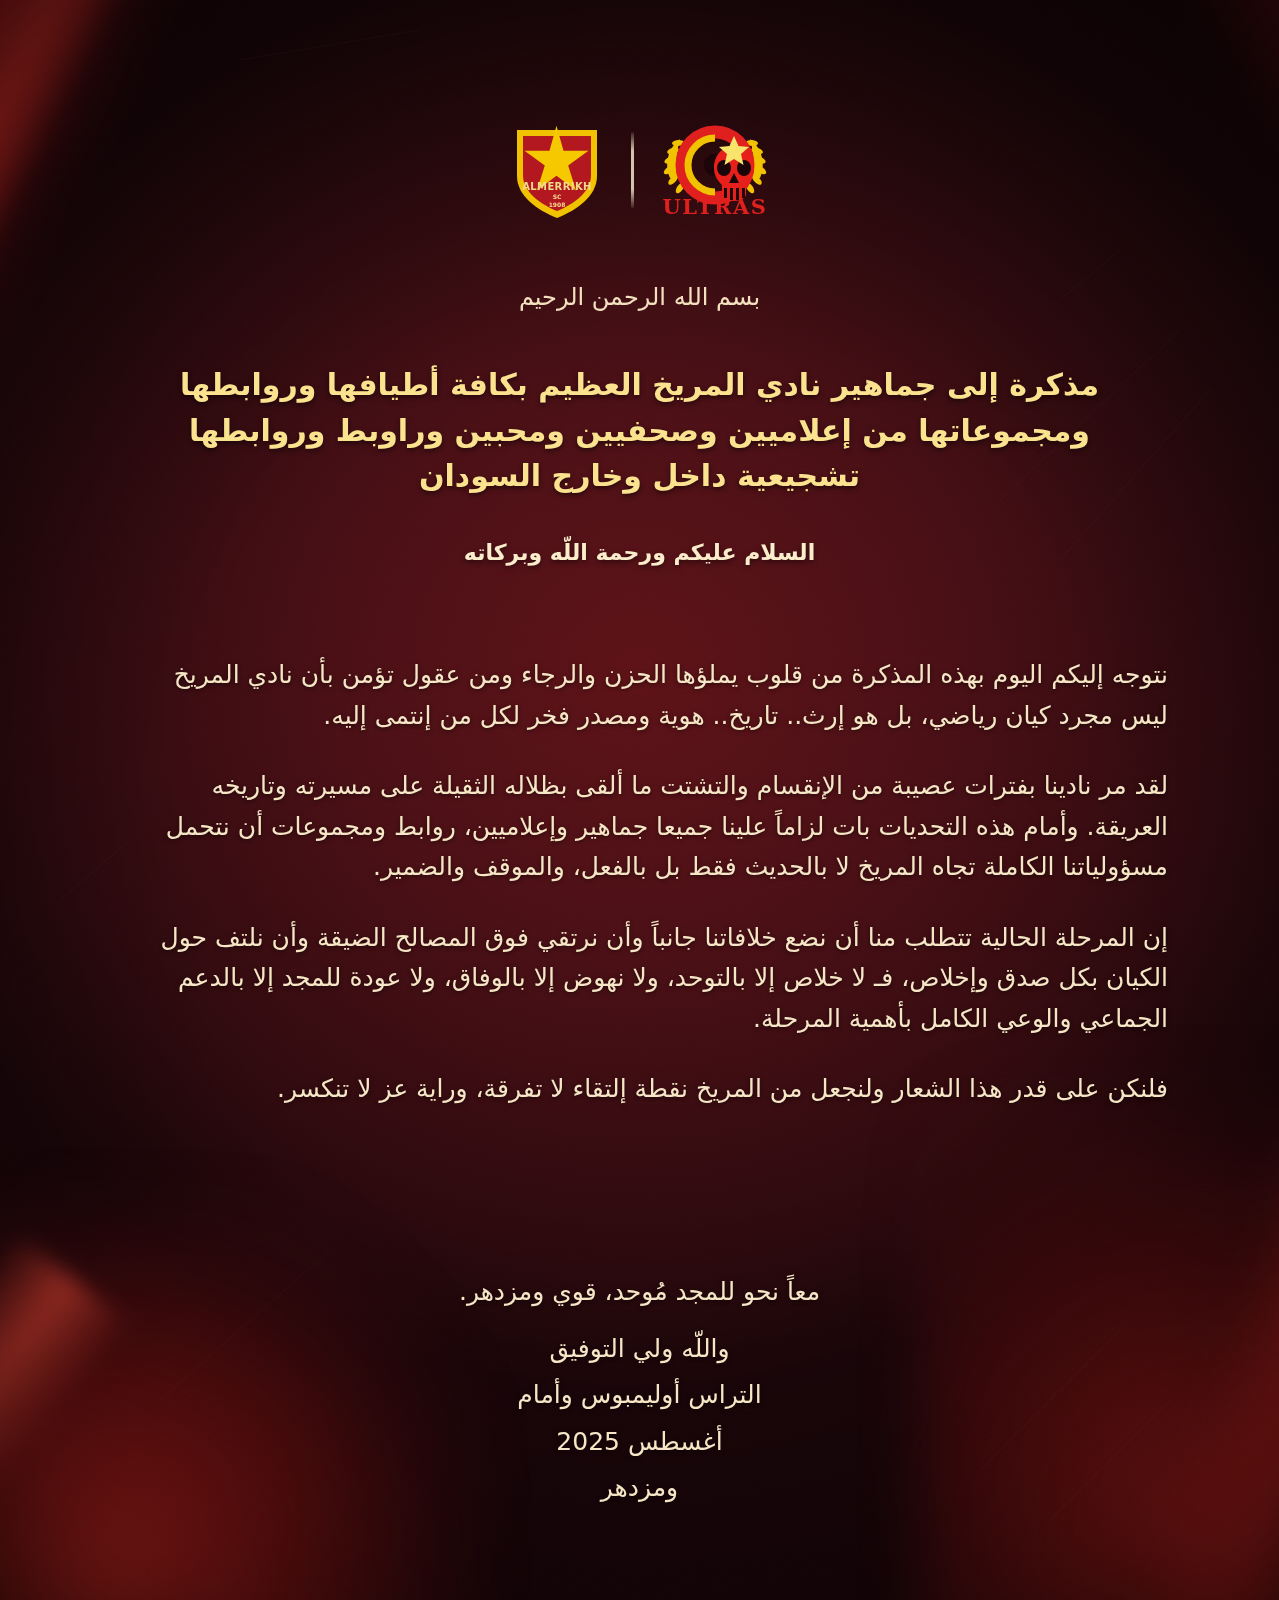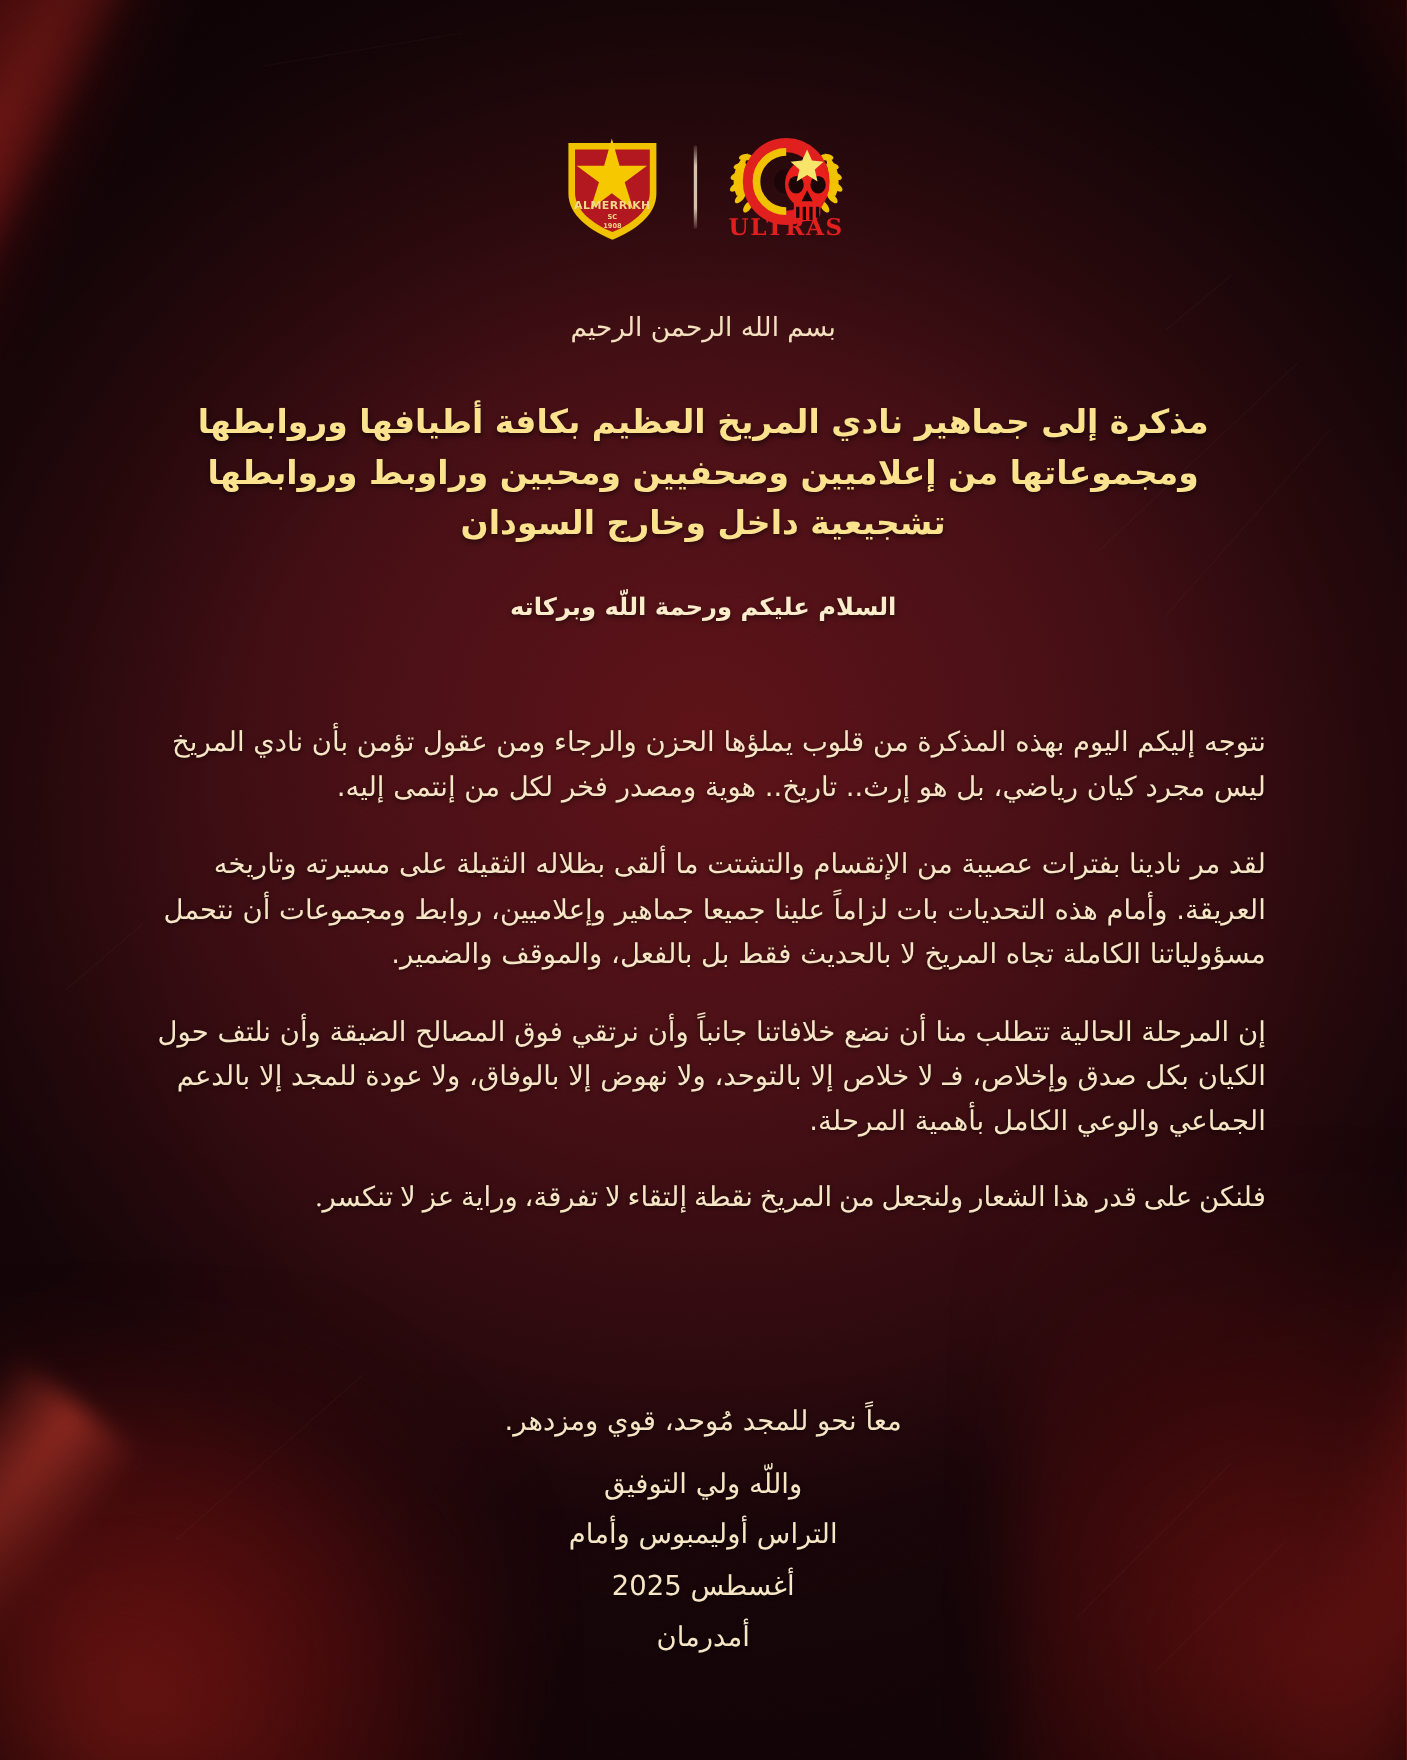--- a/index.html
+++ b/index.html
@@ -163,29 +163,29 @@
     color: #fbeccb;
     font-size: 22px;
     font-weight: bold;
     text-shadow: 0 2px 5px rgba(0,0,0,0.5);
   }
 
   .body-block {
     position: absolute;
     top: 655px;
     left: 128px;
-    right: 128px;
+    right: 111px;
     text-align: right;
     color: #f6e6c6;
     font-size: 25px;
     line-height: 1.62;
     text-shadow: 0 1px 4px rgba(0,0,0,0.55);
   }
   .body-block p { margin: 0 0 30px 0; }
-  .body-block p:last-child { margin-bottom: 0; font-family: Liberation Serif, serif; }
+  .body-block p:last-child { margin-bottom: 0; }
 
   .signoff {
     position: absolute;
     top: 1272px; left: 0; right: 0;
     text-align: center;
     color: #f6e6c6;
     font-size: 25px;
     line-height: 1.62;
     text-shadow: 0 1px 4px rgba(0,0,0,0.5);
   }
@@ -294,17 +294,17 @@
       <p>إن المرحلة الحالية تتطلب منا أن نضع خلافاتنا جانباً وأن نرتقي فوق المصالح الضيقة وأن نلتف حول الكيان بكل صدق وإخلاص، فـ لا خلاص إلا بالتوحد، ولا نهوض إلا بالوفاق، ولا عودة للمجد إلا بالدعم الجماعي والوعي الكامل بأهمية المرحلة.</p>
       <p>فلنكن على قدر هذا الشعار ولنجعل من المريخ نقطة إلتقاء لا تفرقة، وراية عز لا تنكسر.</p>
     </div>
 
     <div class="signoff">
       <div>معاً نحو للمجد مُوحد، قوي ومزدهر.</div>
       <div class="gap"></div>
       <div>واللّه ولي التوفيق</div>
       <div>التراس أوليمبوس وأمام</div>
       <div>أغسطس 2025</div>
-      <div>أمدرمان</div>
+      <div>ومزدهر</div>
     </div>
 
   </div>
 </div>
 
 </body></html>

